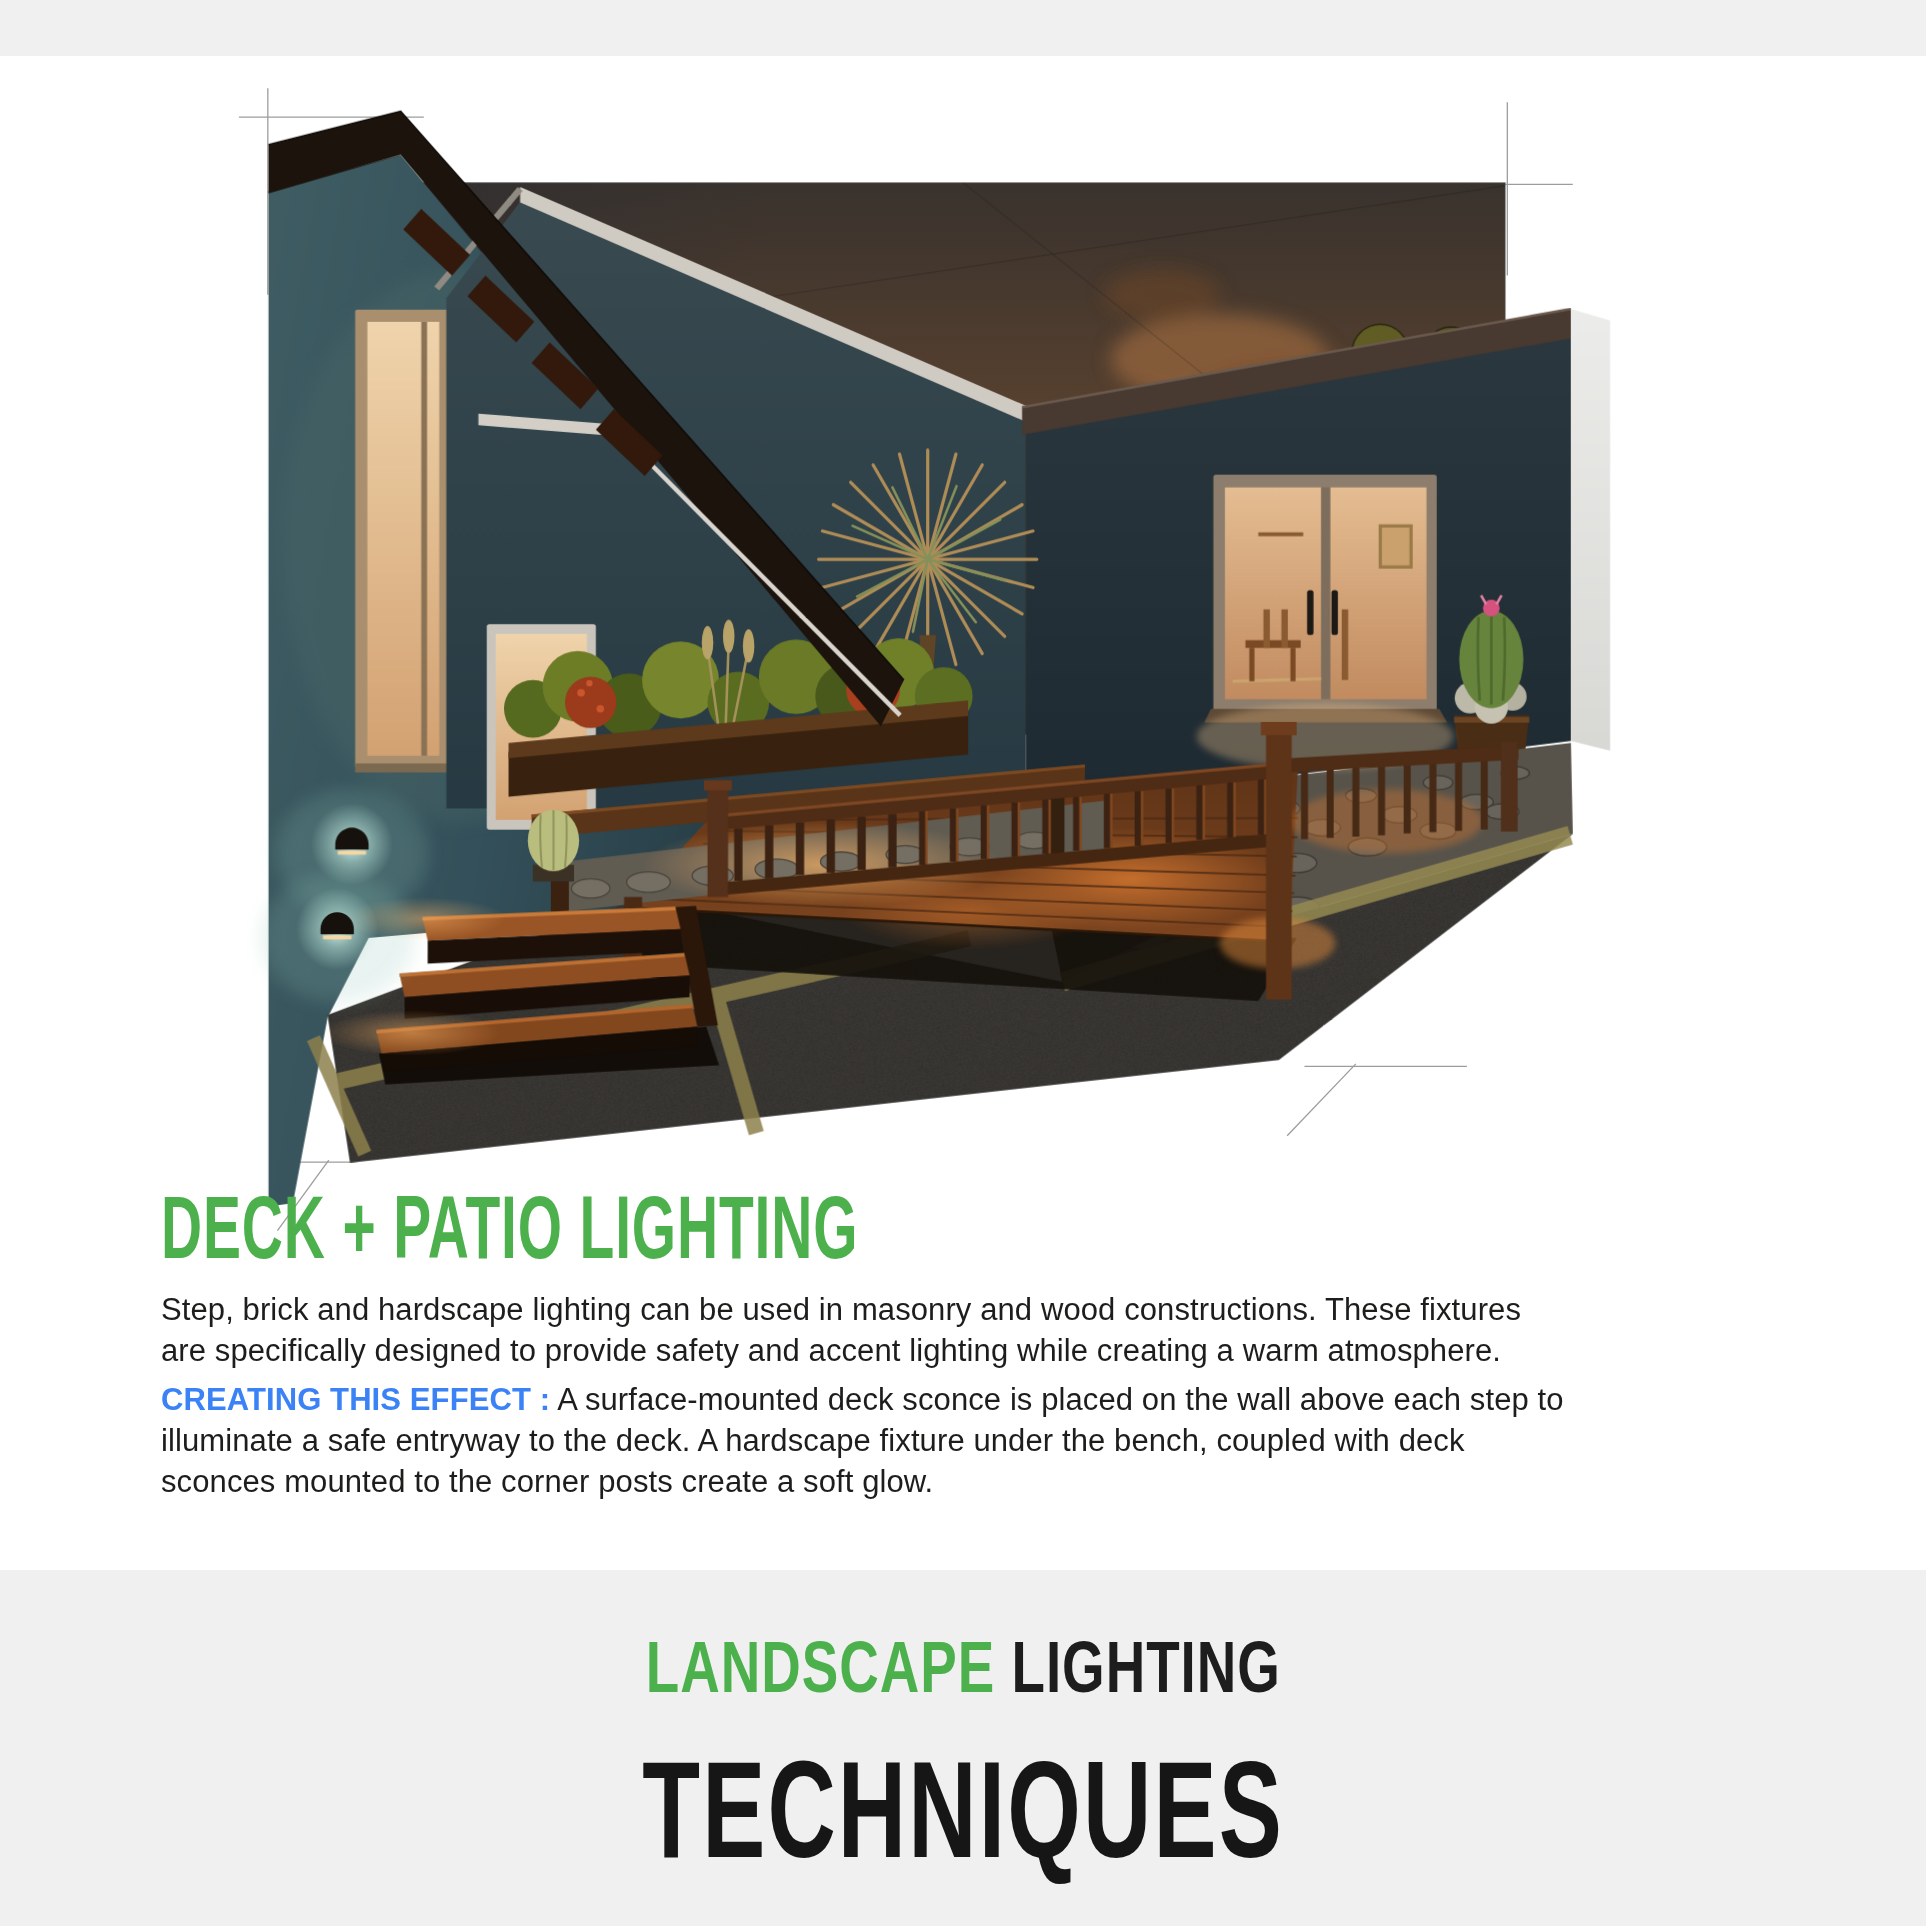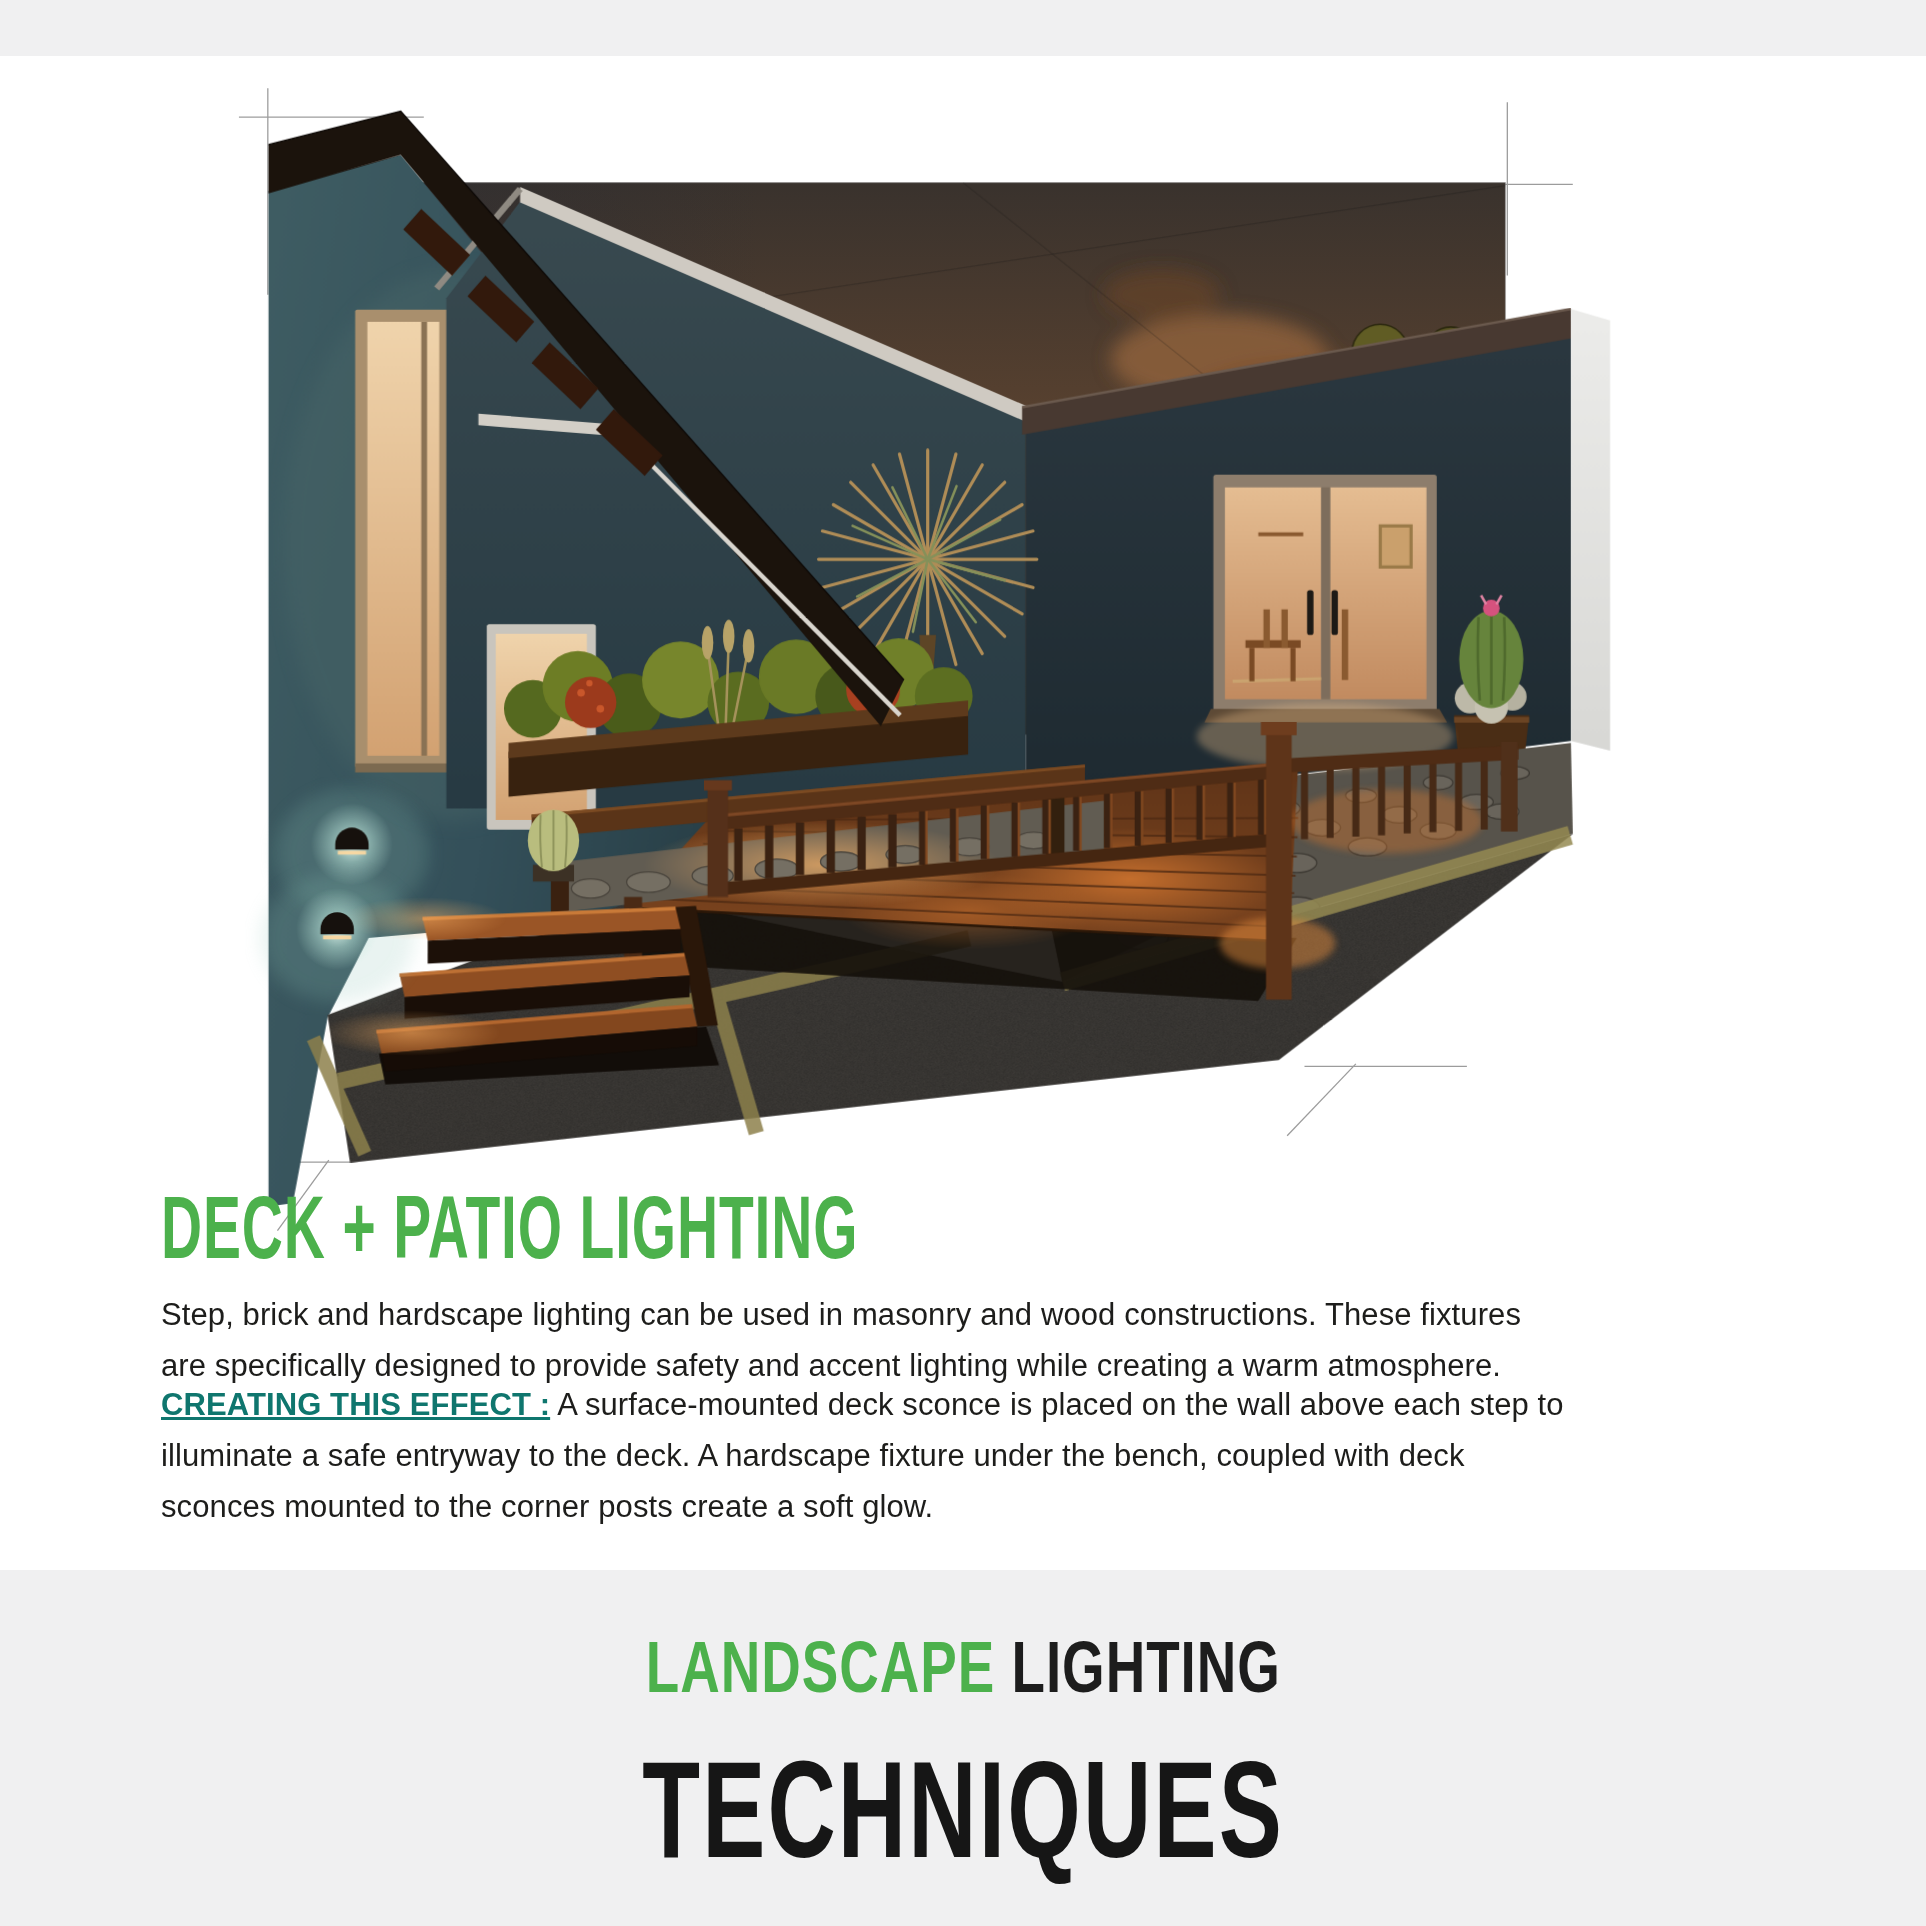--- a/index.html
+++ b/index.html
@@ -13,26 +13,26 @@
   .figure{position:absolute;left:231px;top:83px;width:1464px;height:1149px;}
   .figure svg{display:block;width:100%;height:100%;}
   .title{
     position:absolute;left:161px;top:1179px;margin:0;
     font-size:89px;font-weight:700;color:#4CB14C;line-height:1.1;
     letter-spacing:1.3px;white-space:nowrap;
     transform:scaleX(.64);transform-origin:0 50%;
   }
   .body-copy{
     position:absolute;left:161px;width:1624px;margin:0;
-    font-size:31px;line-height:51px;color:#1d1d1b;
+    font-size:31px;line-height:41px;color:#1d1d1b;
     white-space:pre-line;letter-spacing:0.1px;
   }
   .p1{top:1289px;}
   .p2{top:1379px;}
-  .body-copy b{font-weight:700;color:#0f766e;text-decoration:underline;}
+  .body-copy b{font-weight:700;color:#3b82f6;}
   .footer-line{position:absolute;left:0;width:1926px;text-align:center;white-space:nowrap;}
   .footer-brand{top:1630px;font-size:73px;font-weight:700;line-height:73px;color:#1d1d1d;}
   .footer-brand .scale{display:inline-block;transform:scaleX(.75);transform-origin:50% 50%;letter-spacing:1.3px;}
   .green{color:#4CB14C;}
   .footer-tech{top:1705px;font-size:137px;font-weight:700;line-height:137px;color:#161616;margin-top:36px;}
   .footer-tech .scale{display:inline-block;transform:scaleX(.69);transform-origin:50% 50%;letter-spacing:3.2px;}
 </style>
 </head>
 <body>
 

